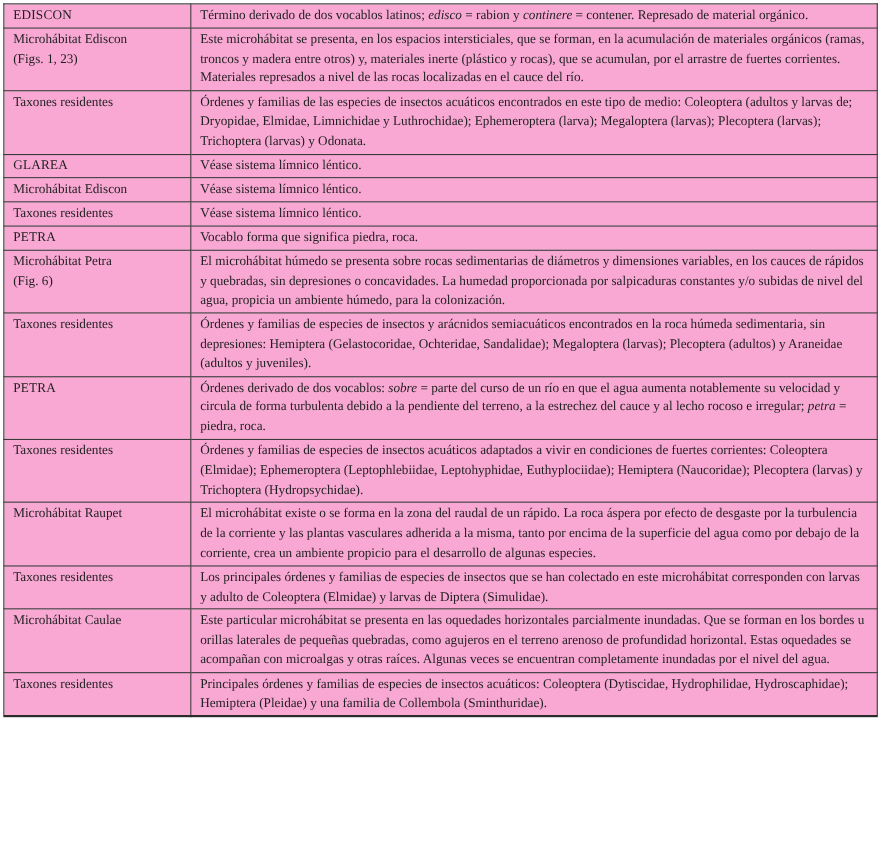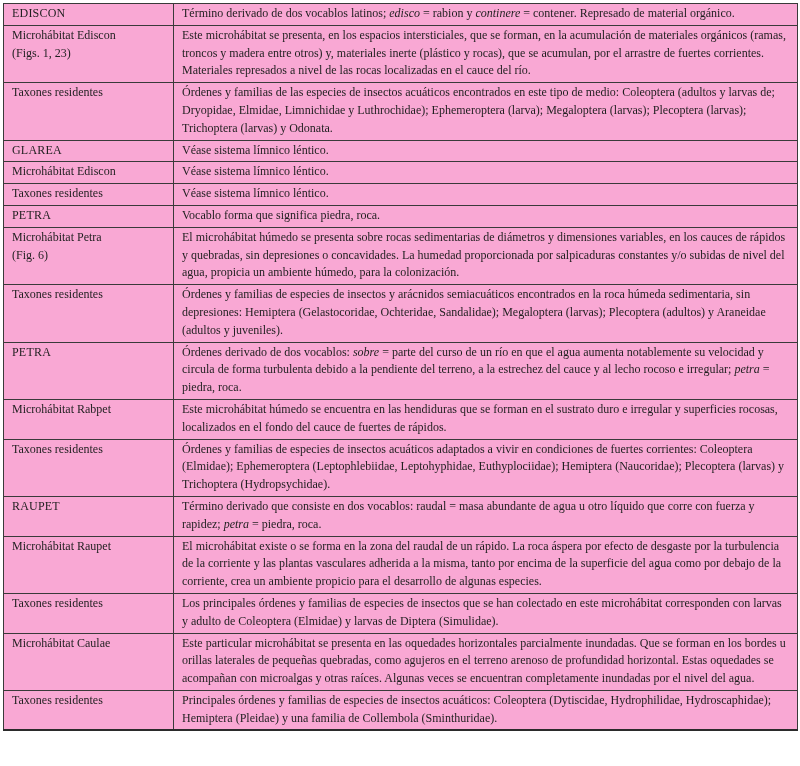--- a/index.html
+++ b/index.html
@@ -107,35 +107,23 @@
           <td class="desc-cell"><span>Órdenes y familias de especies de insectos y arácnidos semiacuáticos encontrados en la roca húmeda sedimentaria, sin depresiones: Hemiptera (Gelastocoridae, Ochteridae, Sandalidae); Megaloptera (larvas); Plecoptera (adultos) y Araneidae (adultos y juveniles).</span></td>
         </tr>
         <tr>
           <td class="term-cell">
             <div class="label-line">PETRA</div>
           </td>
           <td class="desc-cell"><span>Órdenes derivado de dos vocablos: </span><i>sobre</i><span> = parte del curso de un río en que el agua aumenta notablemente su velocidad y circula de forma turbulenta debido a la pendiente del terreno, a la estrechez del cauce y al lecho rocoso e irregular; </span><i>petra</i><span> = piedra, roca.</span></td>
         </tr>
         <tr>
           <td class="attr-cell">
-            <div class="label-line">Microhábitat Rabpet</div>
-          </td>
-          <td class="desc-cell"><span>Este microhábitat húmedo se encuentra en las hendiduras que se forman en el sustrato duro e irregular y superficies rocosas, localizados en el fondo del cauce de fuertes de rápidos.</span></td>
-        </tr>
-        <tr>
-          <td class="attr-cell">
             <div class="label-line">Taxones residentes</div>
           </td>
           <td class="desc-cell"><span>Órdenes y familias de especies de insectos acuáticos adaptados a vivir en condiciones de fuertes corrientes: Coleoptera (Elmidae); Ephemeroptera (Leptophlebiidae, Leptohyphidae, Euthyplociidae); Hemiptera (Naucoridae); Plecoptera (larvas) y Trichoptera (Hydropsychidae).</span></td>
-        </tr>
-        <tr>
-          <td class="term-cell">
-            <div class="label-line">RAUPET</div>
-          </td>
-          <td class="desc-cell"><span>Término derivado que consiste en dos vocablos: raudal = masa abundante de agua u otro líquido que corre con fuerza y rapidez; </span><i>petra</i><span> = piedra, roca.</span></td>
         </tr>
         <tr>
           <td class="attr-cell">
             <div class="label-line">Microhábitat Raupet</div>
           </td>
           <td class="desc-cell"><span>El microhábitat existe o se forma en la zona del raudal de un rápido. La roca áspera por efecto de desgaste por la turbulencia de la corriente y las plantas vasculares adherida a la misma, tanto por encima de la superficie del agua como por debajo de la corriente, crea un ambiente propicio para el desarrollo de algunas especies.</span></td>
         </tr>
         <tr>
           <td class="attr-cell">
             <div class="label-line">Taxones residentes</div>

